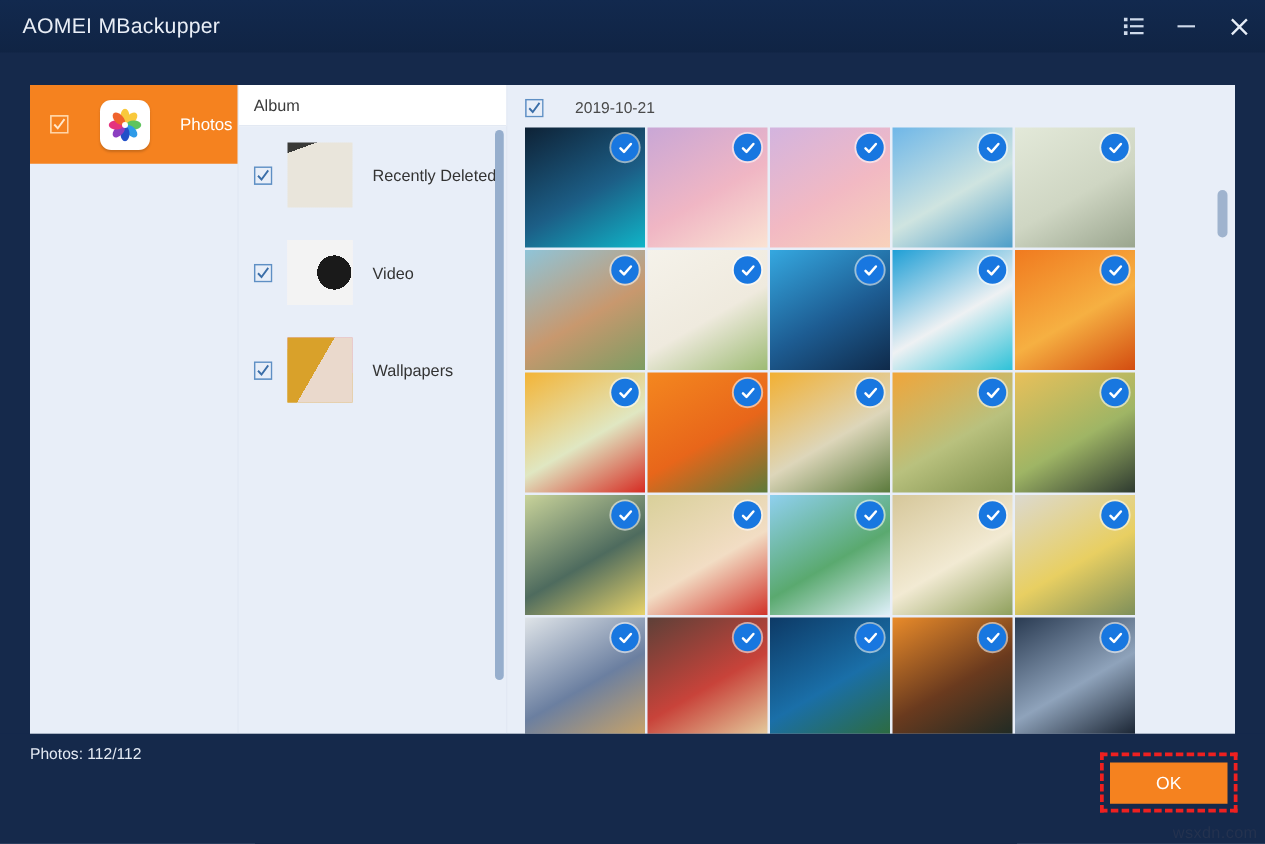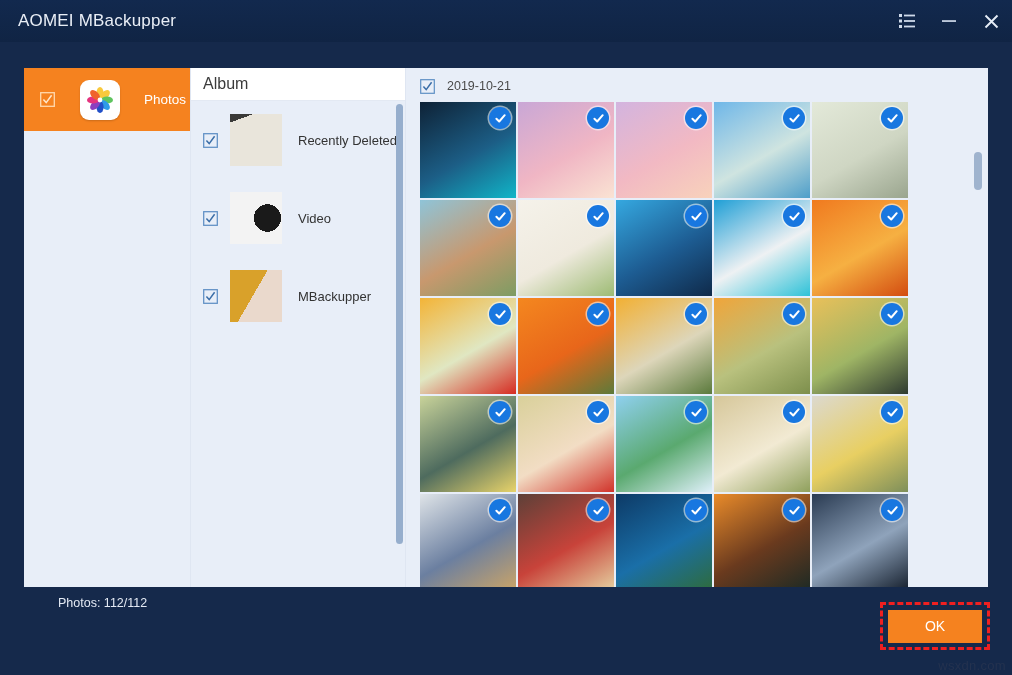--- a/index.html
+++ b/index.html
@@ -62,21 +62,21 @@
   }
 
   
   .album-col {
     width: 215px; flex: 0 0 215px; height: 100%;
     background: #e8eef8; position: relative;
     border-right: 1px solid #dfe6f2;
   }
   .album-head {
     height: 33px; background: #fff; display: flex; align-items: center;
-    padding-left: 12px; font-size: 16px; color: #3b3b3b;
+    padding-left: 12px; font-size: 13px; color: #3b3b3b;
     border-bottom: 1px solid #e3e9f3;
   }
   .album-list {
     position: absolute; top: 33px; left: 0; right: 0; bottom: 0;
     overflow: hidden;
   }
   .album-item {
     height: 78px; display: flex; align-items: center; padding-left: 12px;
     cursor: pointer;
   }
@@ -97,21 +97,21 @@
 
   
   .grid-col {
     flex: 1 1 auto; height: 100%; background: #e8eef8;
     position: relative; overflow: hidden;
   }
   .date-head {
     height: 28px; display: flex; align-items: center;
     padding-left: 14px; padding-top: 8px;
   }
-  .date-text { font-size: 12.5px; color: #4a4a4a; margin-left: 12px; }
+  .date-text { font-size: 12.5px; color: #4a4a4a; margin-left: 25px; }
 
   .photo-grid {
     display: grid;
     grid-template-columns: repeat(5, 96px);
     gap: 2px 2px;
     padding: 6px 0 0 14px;
   }
   .photo {
     width: 96px; height: 96px; position: relative; overflow: hidden;
     cursor: pointer;
@@ -127,21 +127,21 @@
     background: #9fb3ce; border-radius: 4px;
   }
 
   
   .footer {
     position: absolute; left: 0; bottom: 0; width: 1012px; height: 88px;
     background: #15294b;
   }
   .photo-count {
     position: absolute; left: 24px; top: 9px;
-    color: #e4eaf4; font-size: 12.5px; margin-left: 34px;
+    color: #e4eaf4; font-size: 12.5px;
   }
   .ok-wrap {
     position: absolute; right: 22px; top: 15px;
     width: 110px; height: 48px;
     border: 3px dashed #ef2020;
     display: flex; align-items: center; justify-content: center;
   }
   .ok-btn {
     width: 94px; height: 33px; background: #f5821f; color: #fff;
     font-size: 14px; display: flex; align-items: center;
@@ -237,21 +237,21 @@
           <span class="album-name">Video</span>
         </div>
         <div class="album-item">
           <span class="cbx">
             <svg width="15" height="15" viewBox="0 0 15 15">
               <rect x="0.7" y="0.7" width="13.6" height="13.6" fill="none" stroke="#5e8fc4" stroke-width="1.25"></rect>
               <path d="M3.4 7.6 L6.2 10.6 L11.6 3.3" stroke="#3b6ea8" stroke-width="1.5" fill="none"></path>
             </svg>
           </span>
           <span class="album-thumb" style="background: linear-gradient(120deg, rgb(217, 161, 42) 0px, rgb(217, 161, 42) 46%, rgb(234, 217, 204) 46%, rgb(234, 217, 204) 100%) 0% 0% / cover, linear-gradient(200deg, rgb(229, 139, 160) 0px, rgb(229, 139, 160) 40%, rgb(217, 161, 42) 40%);"></span>
-          <span class="album-name">MBackupper</span>
+          <span class="album-name">Wallpapers</span>
         </div>
       </div>
     <div class="album-scroll"></div>
   </div>
 
   <div class="grid-col">
     <div class="date-head">
       <span class="cbx">
         <svg width="15" height="15" viewBox="0 0 15 15">
           <rect x="0.7" y="0.7" width="13.6" height="13.6" fill="none" stroke="#5e8fc4" stroke-width="1.2"></rect>

